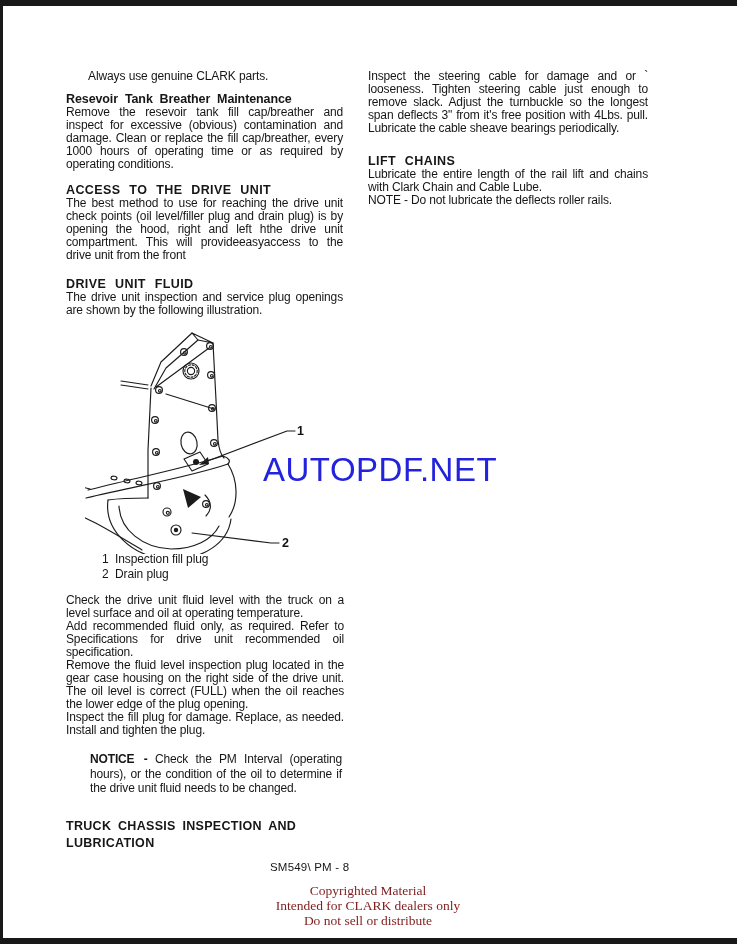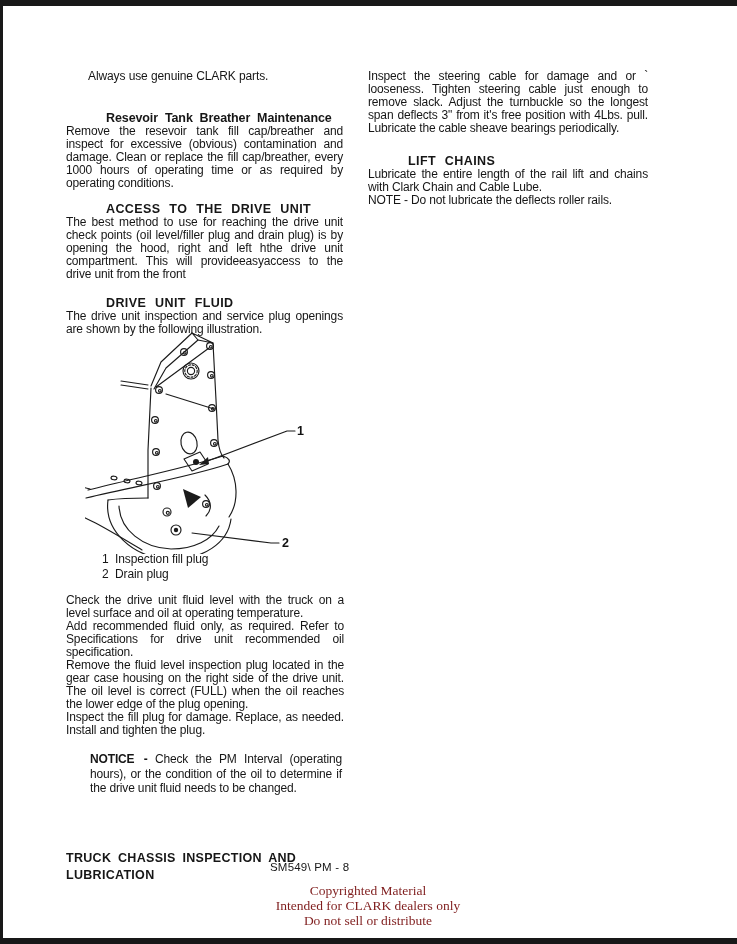--- a/index.html
+++ b/index.html
@@ -4,41 +4,41 @@
 <style>
   html,body{margin:0;padding:0;background:#ffffff;}
   .page{position:absolute;left:0;top:0;width:737px;height:944px;background:#ffffff;
         font-family:"Liberation Sans", sans-serif;color:#161616;overflow:hidden;}
   .edge-top{position:absolute;left:0;top:0;width:737px;height:6px;background:#181818;}
   .edge-left{position:absolute;left:0;top:0;width:3px;height:944px;background:#181818;}
   .edge-bottom{position:absolute;left:0;top:938px;width:737px;height:6px;background:#181818;}
   .blk{position:absolute;}
   p{margin:0;}
   .body{font-size:12px;line-height:13px;text-align:justify;letter-spacing:-0.15px;}
-  .intro{font-size:12px;line-height:13px;text-indent:22px;margin-bottom:29px;letter-spacing:-0.1px;}
-  .subhead{font-size:12.5px;line-height:13px;font-weight:bold;word-spacing:3.5px;letter-spacing:-0.1px;margin-left:40px;}
+  .intro{font-size:12px;line-height:13px;text-indent:22px;margin-bottom:10px;letter-spacing:-0.1px;}
+  .subhead{font-size:12.5px;line-height:13px;font-weight:bold;word-spacing:3.5px;letter-spacing:-0.1px;}
   .caps{word-spacing:5px;letter-spacing:0.4px;}
   .mb13{margin-bottom:13px;}
   .mb7{margin-bottom:16px;}
   .col-left{left:66px;top:70px;width:277px;}
   .col-right{left:368px;top:70px;width:280px;}
   .right-gap{margin-bottom:20px;}
   .figure{left:85px;top:330px;width:385px;height:224px;}
   .figure svg{position:absolute;left:0;top:0;}
   .fig-line{stroke:#1b1b1b;stroke-width:1.15;fill:none;stroke-linecap:round;stroke-linejoin:round;}
   .fig-fill{fill:#1b1b1b;stroke:none;}
   .fig-label{font-family:"Liberation Sans",sans-serif;font-size:12.5px;font-weight:600;fill:#111;stroke:none;}
   .watermark{position:absolute;left:178px;top:121px;font-size:33px;font-weight:400;
              letter-spacing:0.5px;white-space:nowrap;}
   .legend{left:102px;top:552px;font-size:12px;line-height:15px;letter-spacing:-0.1px;}
   .legend .num{display:inline-block;width:13px;}
   .fluid{left:66px;top:594px;width:278px;}
   .notice{left:90px;top:752px;width:252px;font-size:12px;line-height:14.5px;text-align:justify;letter-spacing:-0.15px;}
   .notice b{word-spacing:2px;}
-  .truck-head{left:66px;top:818px;width:290px;font-size:12.5px;font-weight:bold;line-height:17px;word-spacing:3px;letter-spacing:0.3px;margin-top:32px;}
+  .truck-head{left:66px;top:818px;width:290px;font-size:12.5px;font-weight:bold;line-height:17px;word-spacing:3px;letter-spacing:0.3px;}
   .pageno{left:270px;top:861px;width:160px;font-size:11.5px;letter-spacing:0.2px;}
   .copyright{left:258px;top:883px;width:220px;text-align:center;
              font-family:"Liberation Serif", serif;font-size:13.5px;line-height:15px;}
 </style>
 </head>
 <body>
 
 <div class="page">
   <div class="edge-top"></div>
   <div class="edge-left"></div>
@@ -124,20 +124,21 @@
       <path class="fig-line" d="M58,481 L90,489"></path>
       <path class="fig-line" d="M58,507 C85,515 115,534 142,550"></path>
 
       <path class="fig-line" d="M205,462 L287,431 L295,431"></path>
       <polygon class="fig-fill" points="199,465 208,457 209,464"></polygon>
       <text class="fig-label" x="297" y="435">1</text>
 
       <path class="fig-line" d="M192,533 L271,543 L279,543"></path>
       <text class="fig-label" x="282" y="547">2</text>
     </svg>
+    <div class="watermark" style="color:#2323dd;">AUTOPDF.NET</div>
   </div>
 
   <div class="blk legend">
     <div>
       <span class="num">1</span><span>Inspection fill plug</span>
     </div>
     <div>
       <span class="num">2</span><span>Drain plug</span>
     </div>
   </div>

